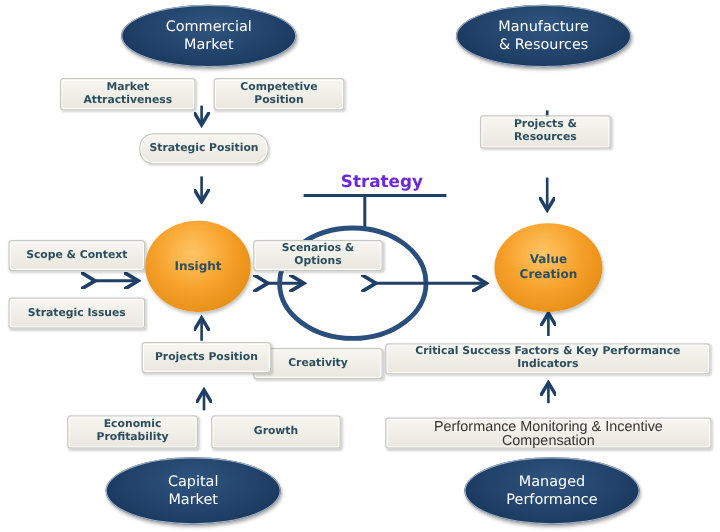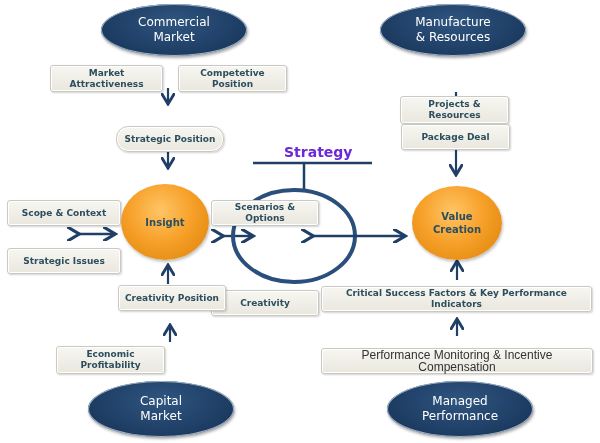--- a/index.html
+++ b/index.html
@@ -74,41 +74,41 @@
   </svg>
 
   <div class="strategy-label" style="left:284px; top:144px;">Strategy</div>
 
   <div class="ellipse" style="left:101px; top:4px; width:146px; height:52px;">Commercial
 Market</div>
   <div class="box" style="left:50px; top:65px; width:111px; height:25px;">Market
 Attractiveness</div>
   <div class="box" style="left:178px; top:65px; width:107px; height:25px;">Competetive
 Position</div>
-  <div class="box" style="left:116px; top:126px; width:106px; height:24px;border-radius:12px;">Strategic Position</div>
+  <div class="box" style="left:116px; top:111px; width:106px; height:24px;border-radius:12px;">Strategic Position</div>
 
   <div class="ellipse" style="left:380px; top:4px; width:146px; height:52px;">Manufacture
 &amp; Resources</div>
   <div class="box" style="left:400px; top:64px; width:107px; height:26px;margin-top:32px;">Projects &amp;
 Resources</div>
-  <div class="box" style="left:401px; top:124px; width:107px; height:24px;">Package Deal</div>
 
   <div class="box" style="left:7px; top:200px; width:112px; height:24px;">Scope &amp; Context</div>
   <div class="box" style="left:7px; top:248px; width:112px; height:24px;">Strategic Issues</div>
   <div class="orb" style="left:121px; top:184px; width:88px; height:76px;">Insight</div>
   <div class="box" style="left:211px; top:200px; width:106px; height:24px;">Scenarios &amp;
 Options</div>
   <div class="box" style="left:211px; top:248px; width:106px; height:24px;margin-top:42px;">Creativity</div>
 
   <div class="orb" style="left:412px; top:186px; width:90px; height:74px;">Value
 Creation</div>
 
-  <div class="box" style="left:118px; top:285px; width:106px; height:24px;">Creativity Position</div>
+  <div class="box" style="left:118px; top:285px; width:106px; height:24px;">Projects Position</div>
   <div class="box" style="left:56px; top:346px; width:107px; height:26px;">Economic
 Profitability</div>
+  <div class="box" style="left:176px; top:346px; width:106px; height:26px;">Growth</div>
   <div class="ellipse" style="left:88px; top:381px; width:146px; height:56px;">Capital
 Market</div>
 
   <div class="box" style="left:321px; top:286px; width:269px; height:24px;">Critical Success Factors &amp; Key Performance Indicators</div>
   <div class="box plain" style="left:321px; top:348px; width:270px; height:24px;">Performance Monitoring &amp; Incentive
 Compensation</div>
   <div class="ellipse" style="left:387px; top:381px; width:146px; height:56px;">Managed
 Performance</div>
 </div>
 

